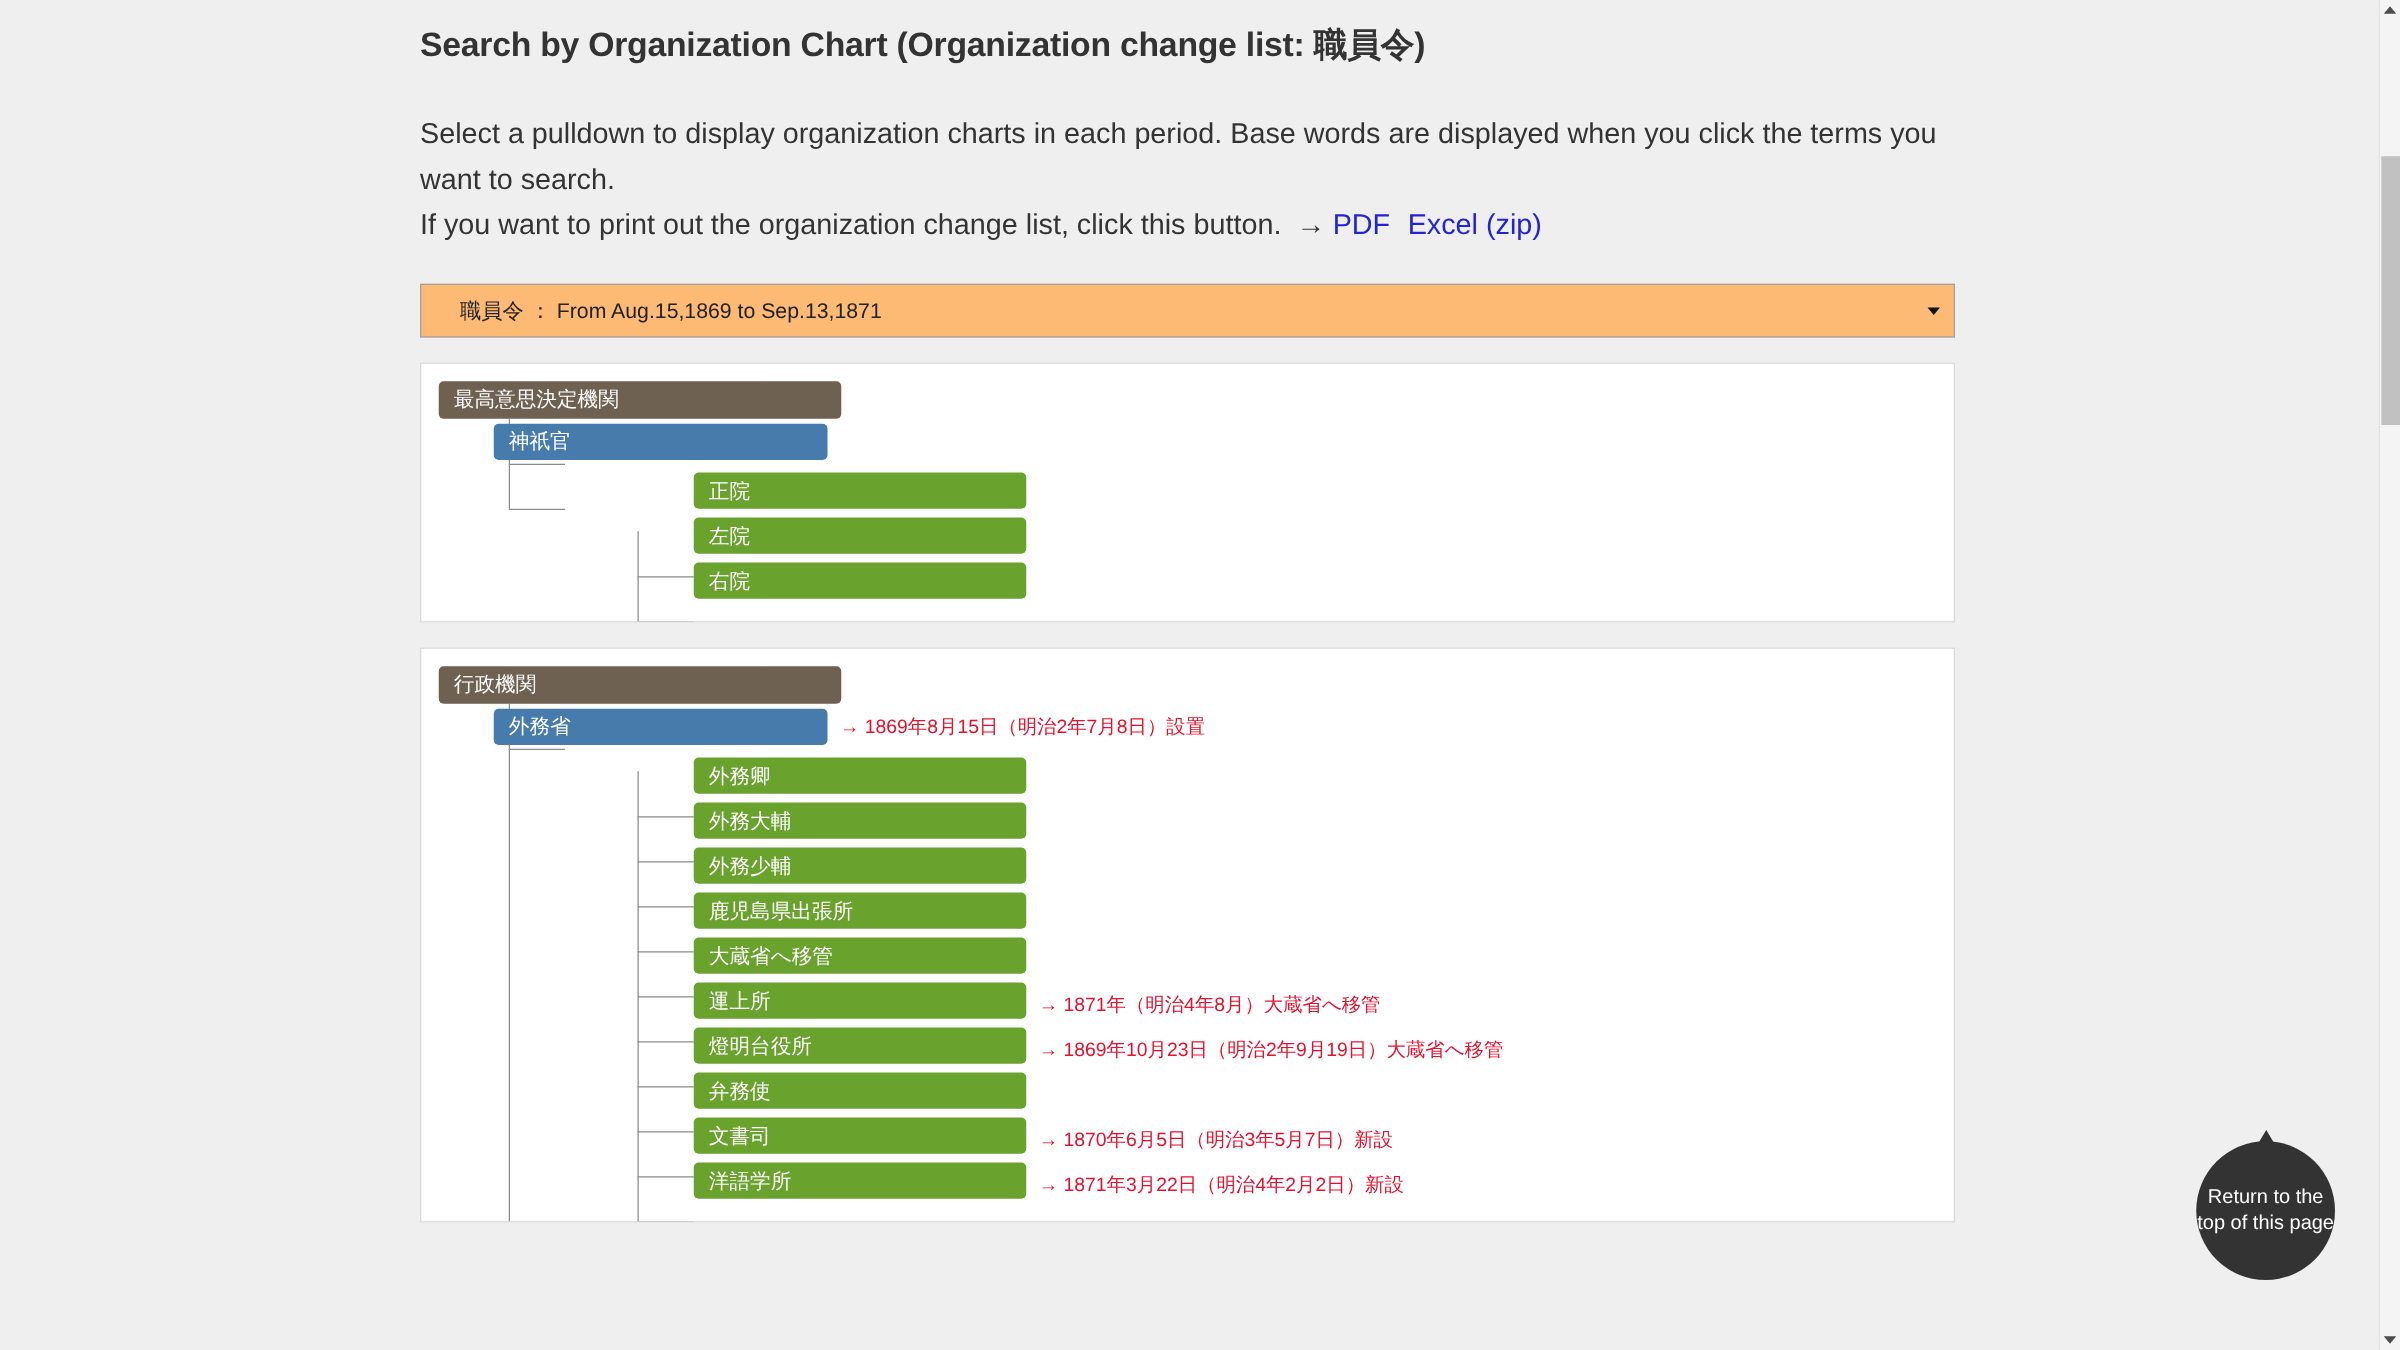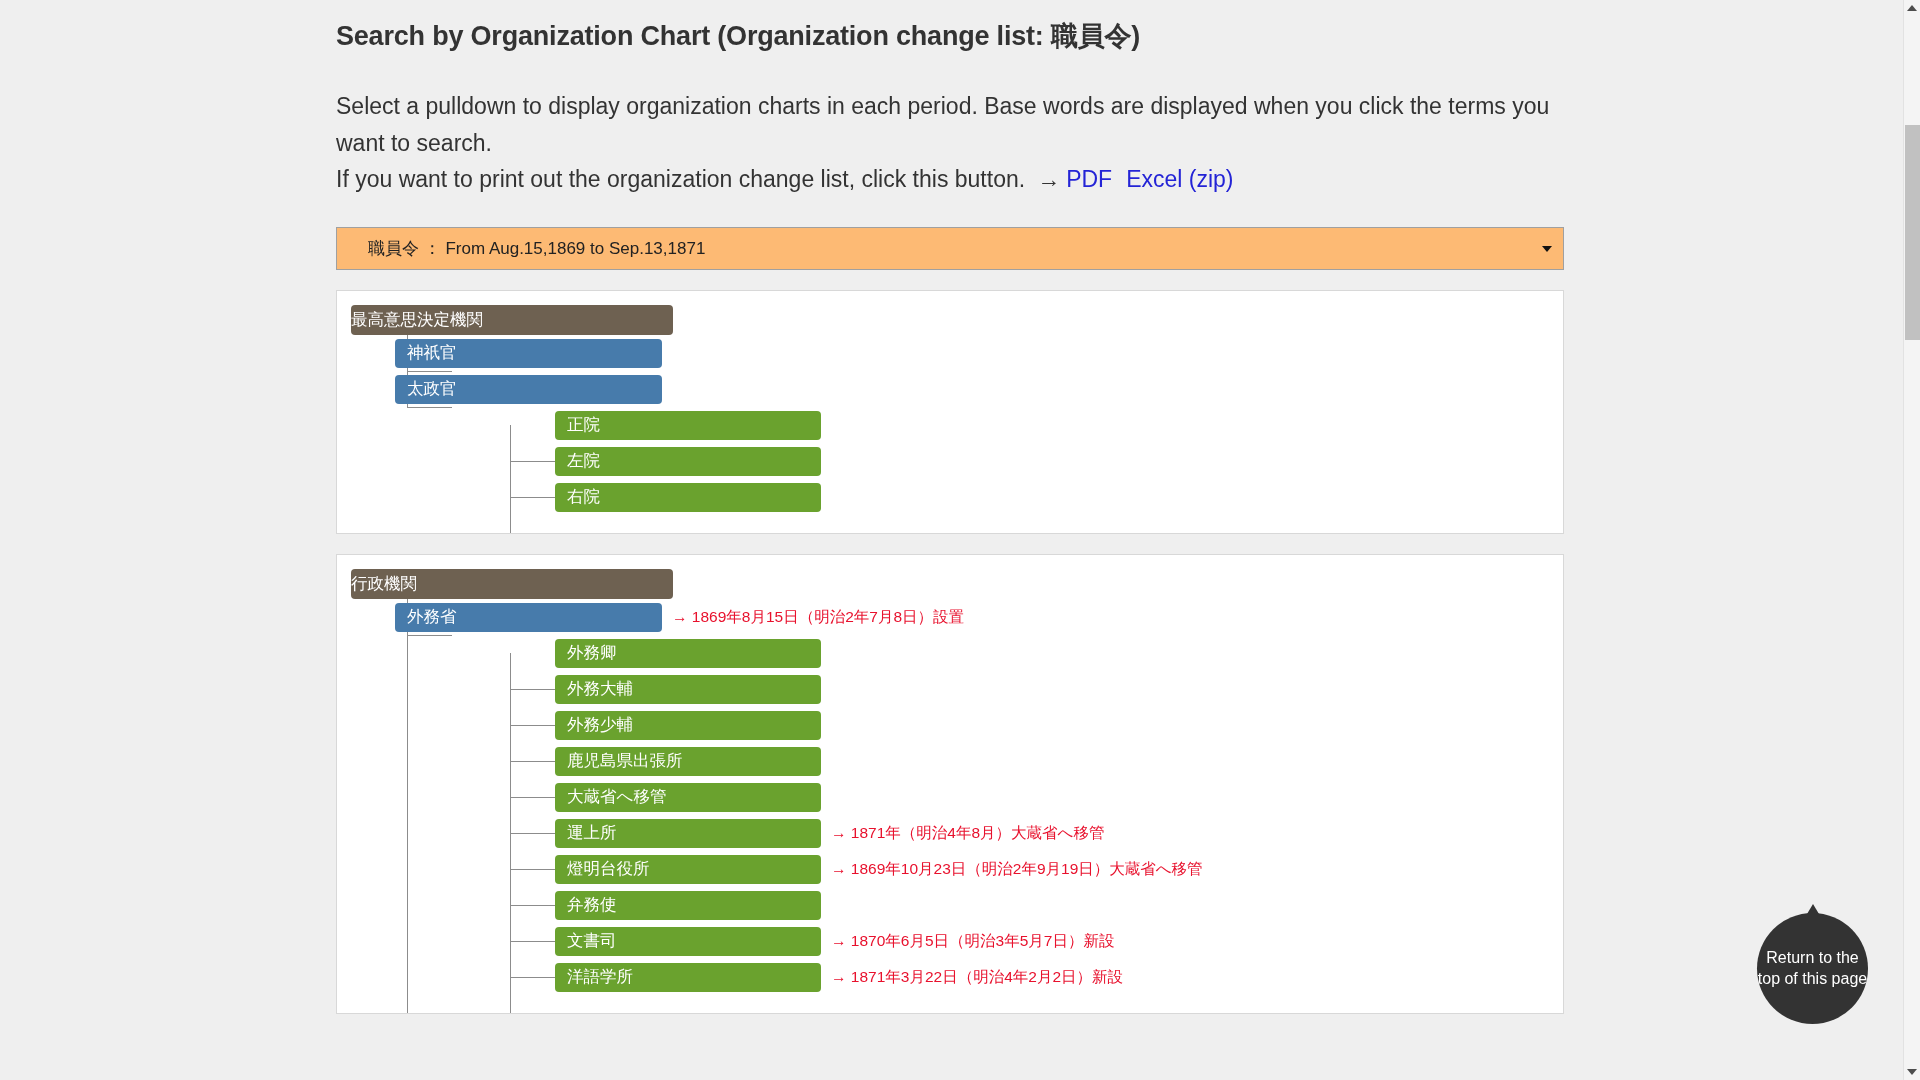--- a/index.html
+++ b/index.html
@@ -99,33 +99,33 @@
     position: relative;
     margin-left: 14px;
     width: 322px;
     height: 30px;
     background: #6e6151;
     border-radius: 4px;
     color: #ffffff;
     font-size: 16.5px;
     display: flex;
     align-items: center;
-    padding-left: 0;
+    padding-left: 12px;
     box-sizing: border-box;
   }
 
   
   .row {
     position: relative;
     height: 36px;
     display: flex;
     align-items: center;
   }
   .row.lvl1 { padding-left: 58px; }
-  .row.lvl2 { padding-left: 218px; }
+  .row.lvl2 { padding-left: 218px; align-items: flex-end; }
 
   .node {
     height: 29px;
     border-radius: 4px;
     color: #ffffff;
     font-size: 16.5px;
     display: flex;
     align-items: center;
     padding-left: 12px;
     box-sizing: border-box;
@@ -240,23 +240,20 @@
 
     <div class="panel">
       <div class="org-root">最高意思決定機関</div>
 
       <div class="conn v" style="left:70px; top:44px; height:72px;"></div>
       <div class="conn h" style="left:70px; top:80px;  width:45px;"></div>
       <div class="conn h" style="left:70px; top:116px; width:45px;"></div>
 
       <div class="row lvl1">
         <div class="node blue">神祇官</div>
-      </div>
-      <div class="row lvl1">
-        <div class="node blue">太政官</div>
       </div>
 
       <div class="conn v" style="left:173px; top:134px; height:108px;"></div>
       <div class="conn h" style="left:173px; top:170px; width:45px;"></div>
       <div class="conn h" style="left:173px; top:206px; width:45px;"></div>
       <div class="conn h" style="left:173px; top:242px; width:45px;"></div>
 
       <div class="row lvl2">
         <div class="node green">正院</div>
       </div>

